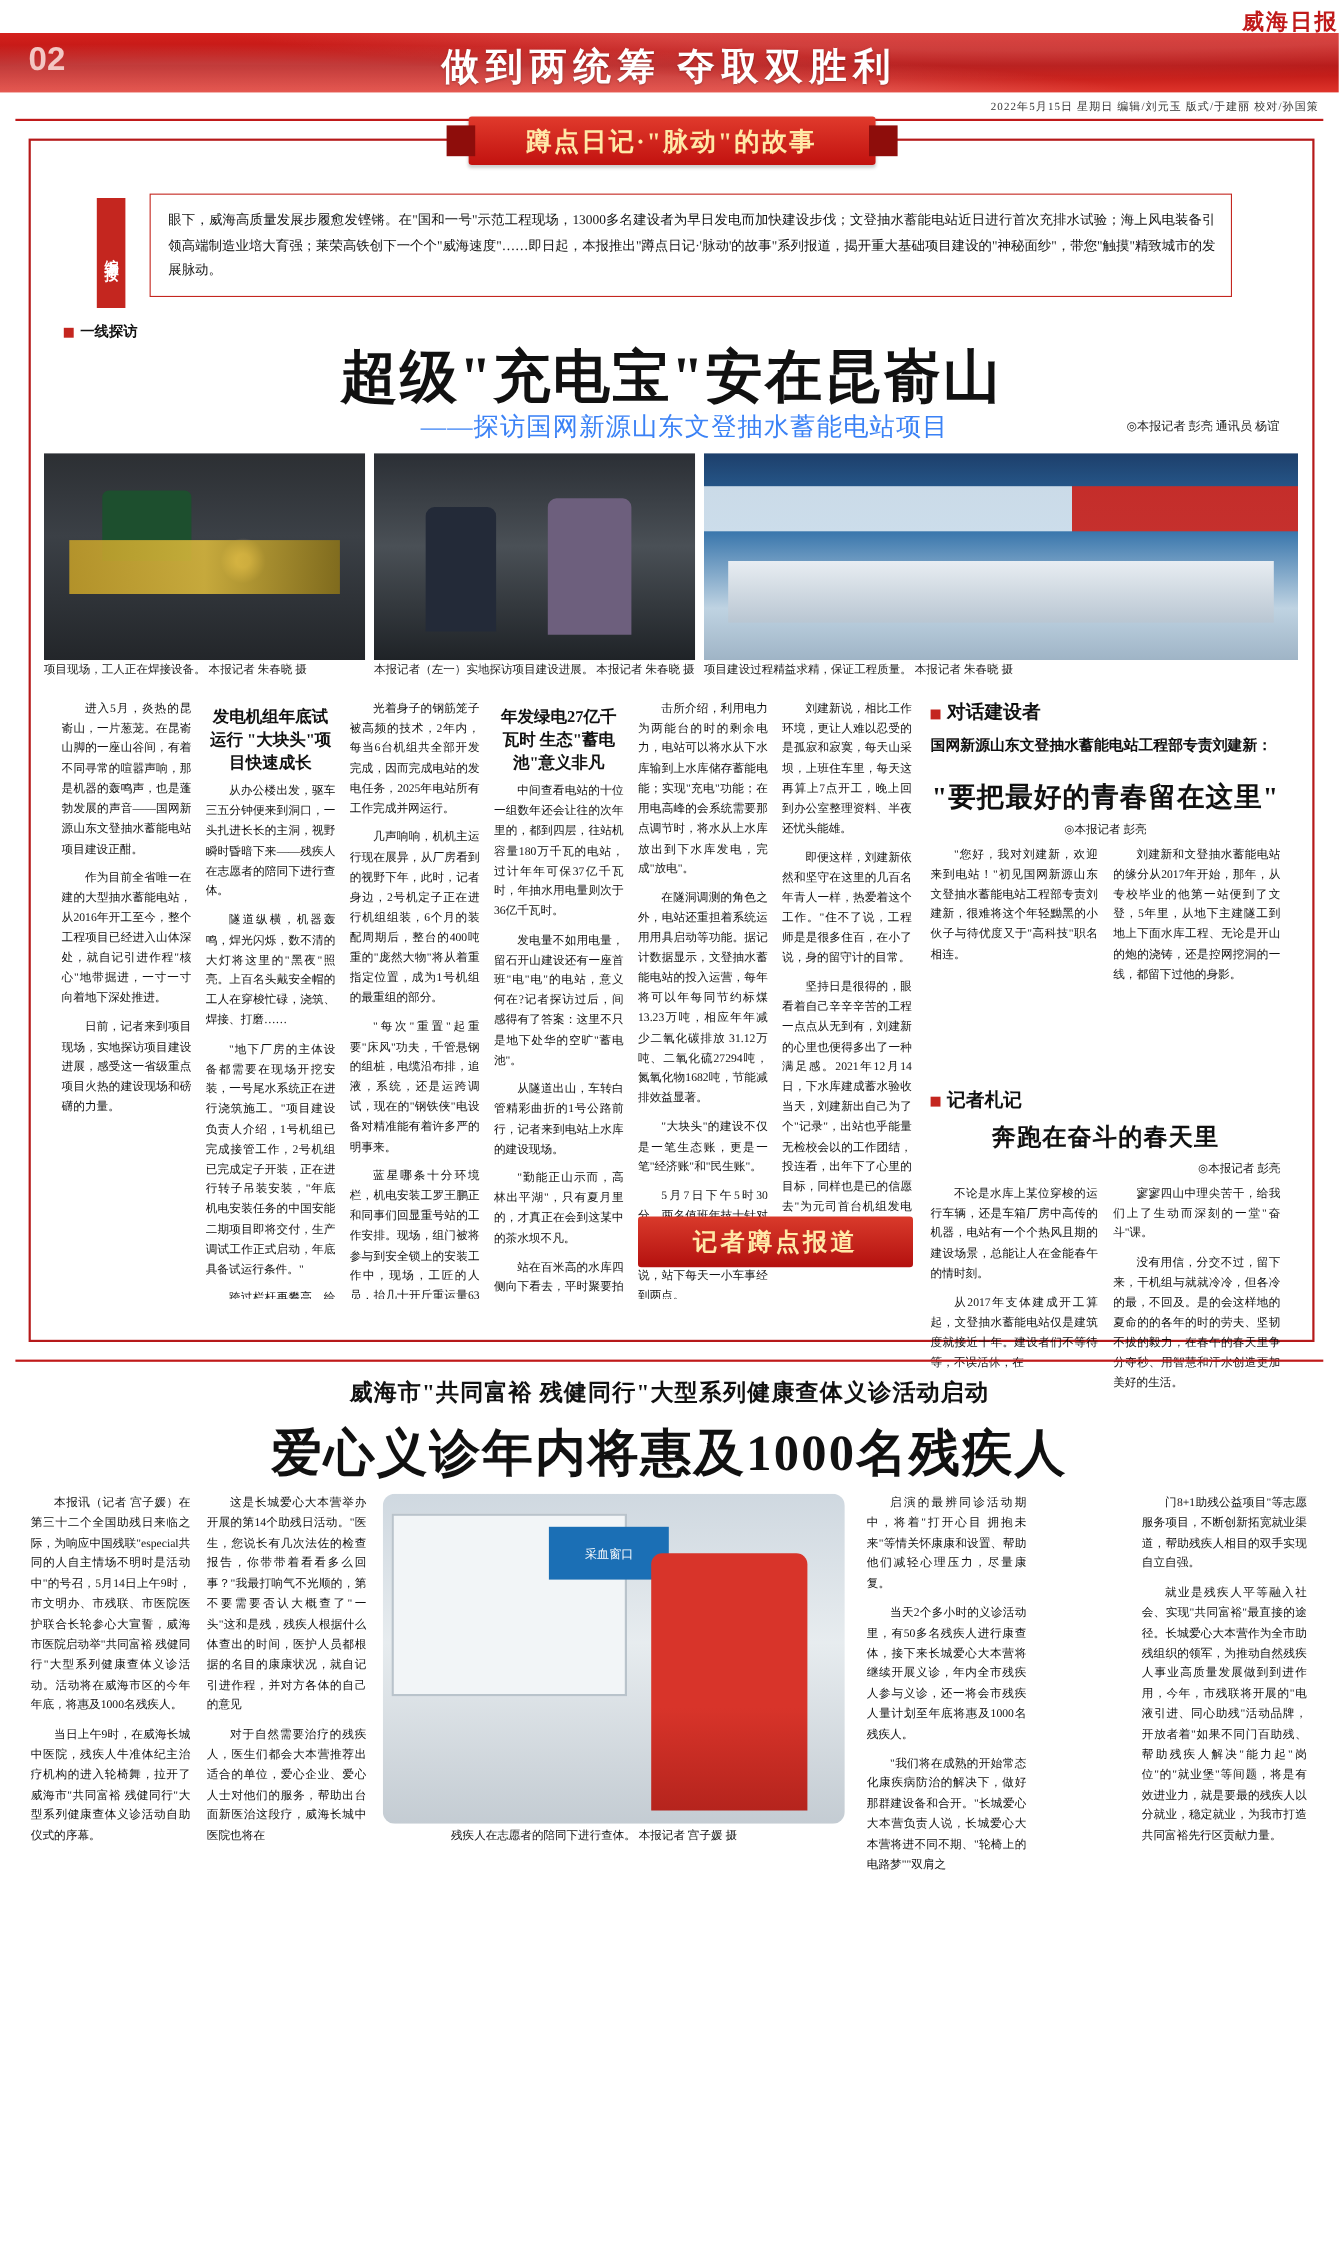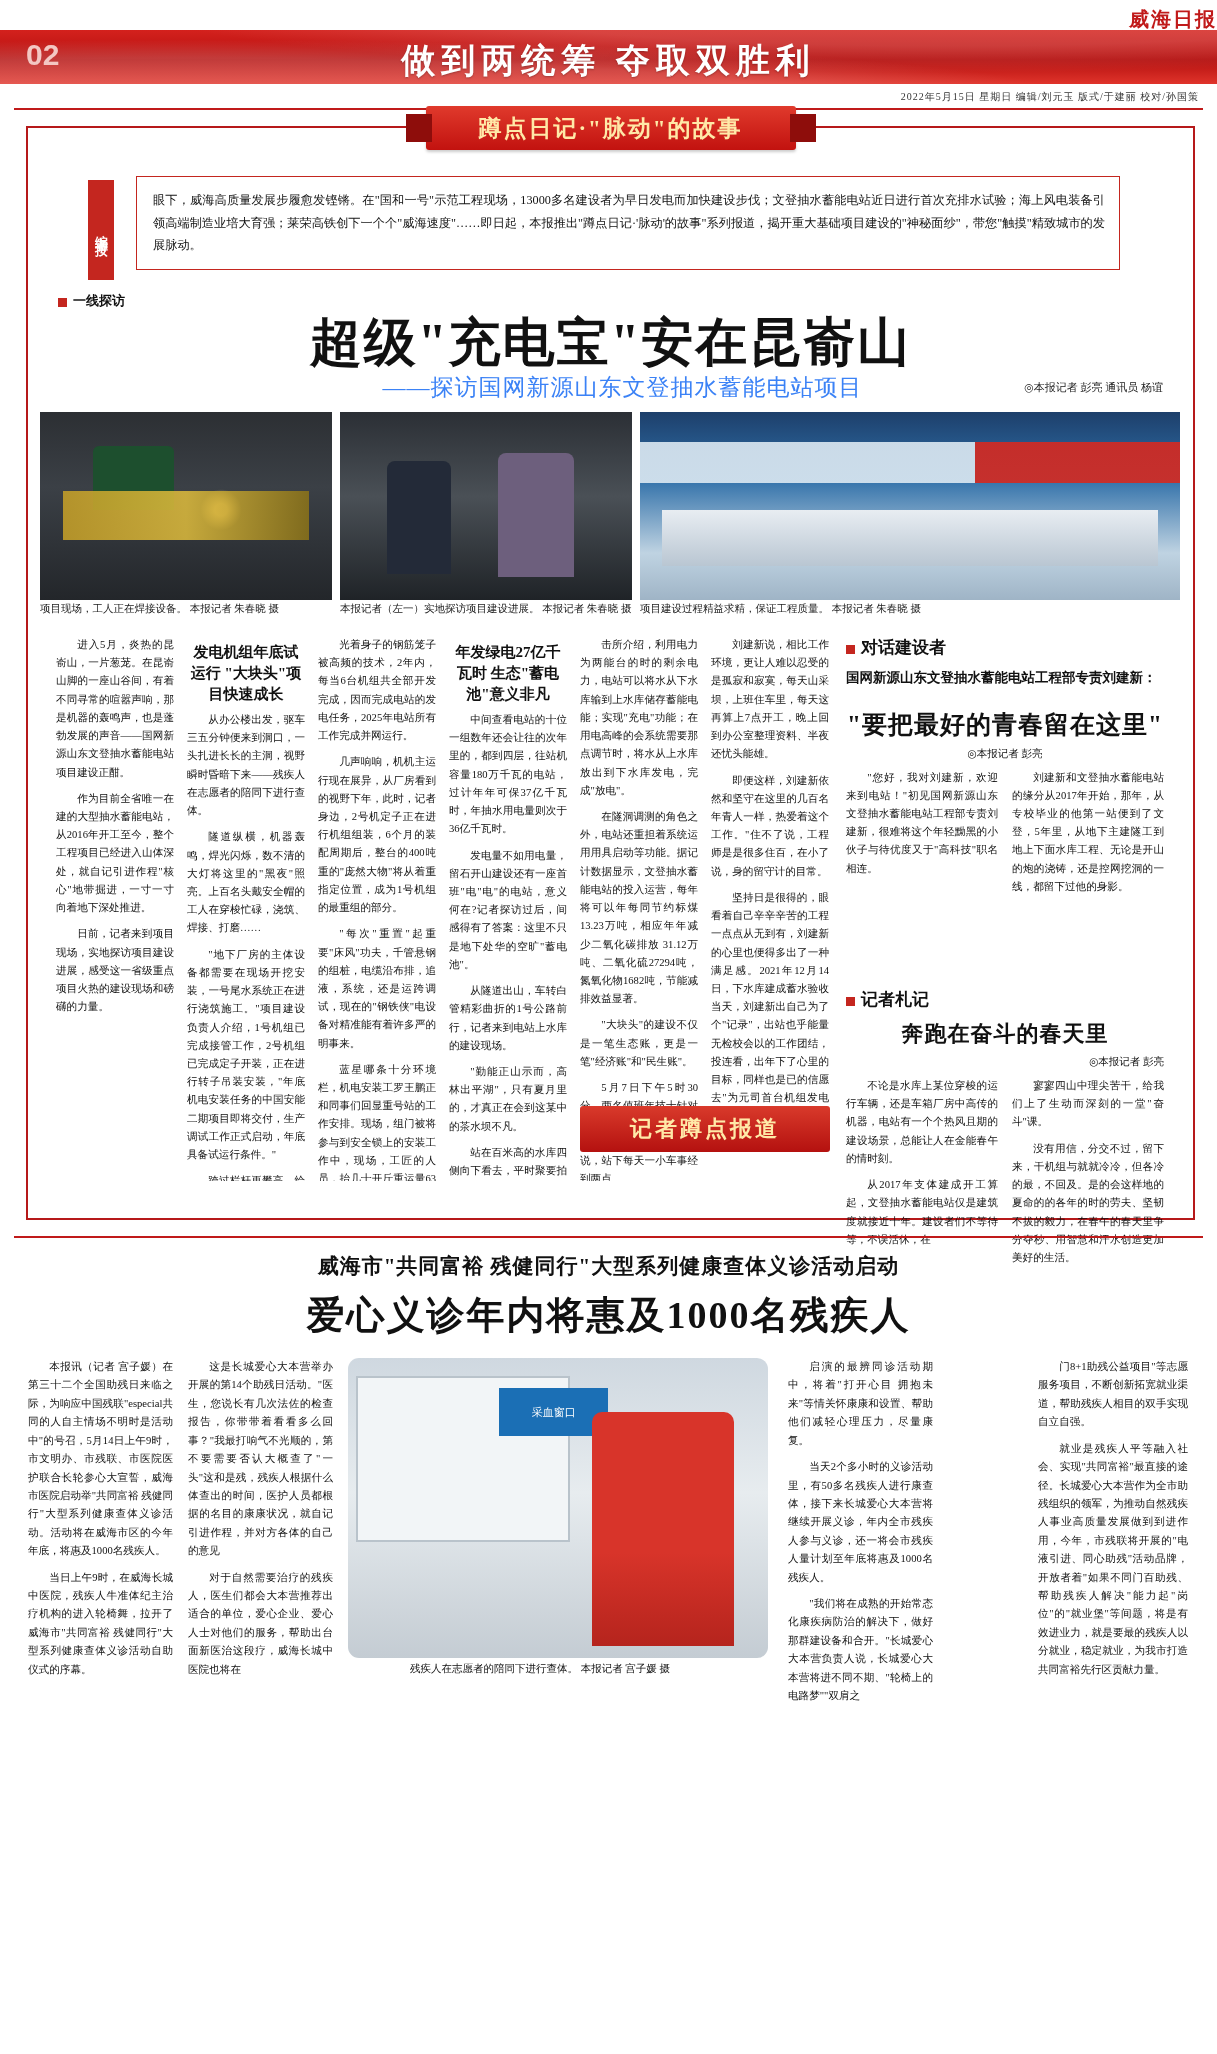--- a/index.html
+++ b/index.html
@@ -163,21 +163,21 @@
   .seal span{color:#ffe9a8;font-size:22px;font-weight:bold;letter-spacing:3px;}
 
   
   .bot-rule{position:absolute;left:14px;right:14px;top:1236px;height:2px;background:#c01a1a;}
   .bot-kicker{
     position:absolute;left:0;right:0;top:1252px;text-align:center;
     font-size:21px;font-weight:bold;letter-spacing:1px;
   }
   .bot-headline{
     position:absolute;left:0;right:0;top:1290px;text-align:center;
-    font-size:38px;font-weight:bold;letter-spacing:2px;
+    font-size:46px;font-weight:bold;letter-spacing:2px;
   }
   .botcols{position:absolute;left:28px;top:1358px;width:1160px;height:680px;text-decoration:underline;}
   .bcol{
     position:absolute;top:0;width:145px;font-size:10.6px;line-height:1.74;
     text-align:justify;overflow:hidden;height:660px;
   }
   .bcol p{margin:0 0 8px 0;text-indent:2em;}
   .b1{left:0;}.b2{left:160px;}
   .b3{left:760px;}.b5{left:1010px;width:150px;}
   .bphoto{position:absolute;left:320px;top:0;width:420px;height:300px;overflow:hidden;}

